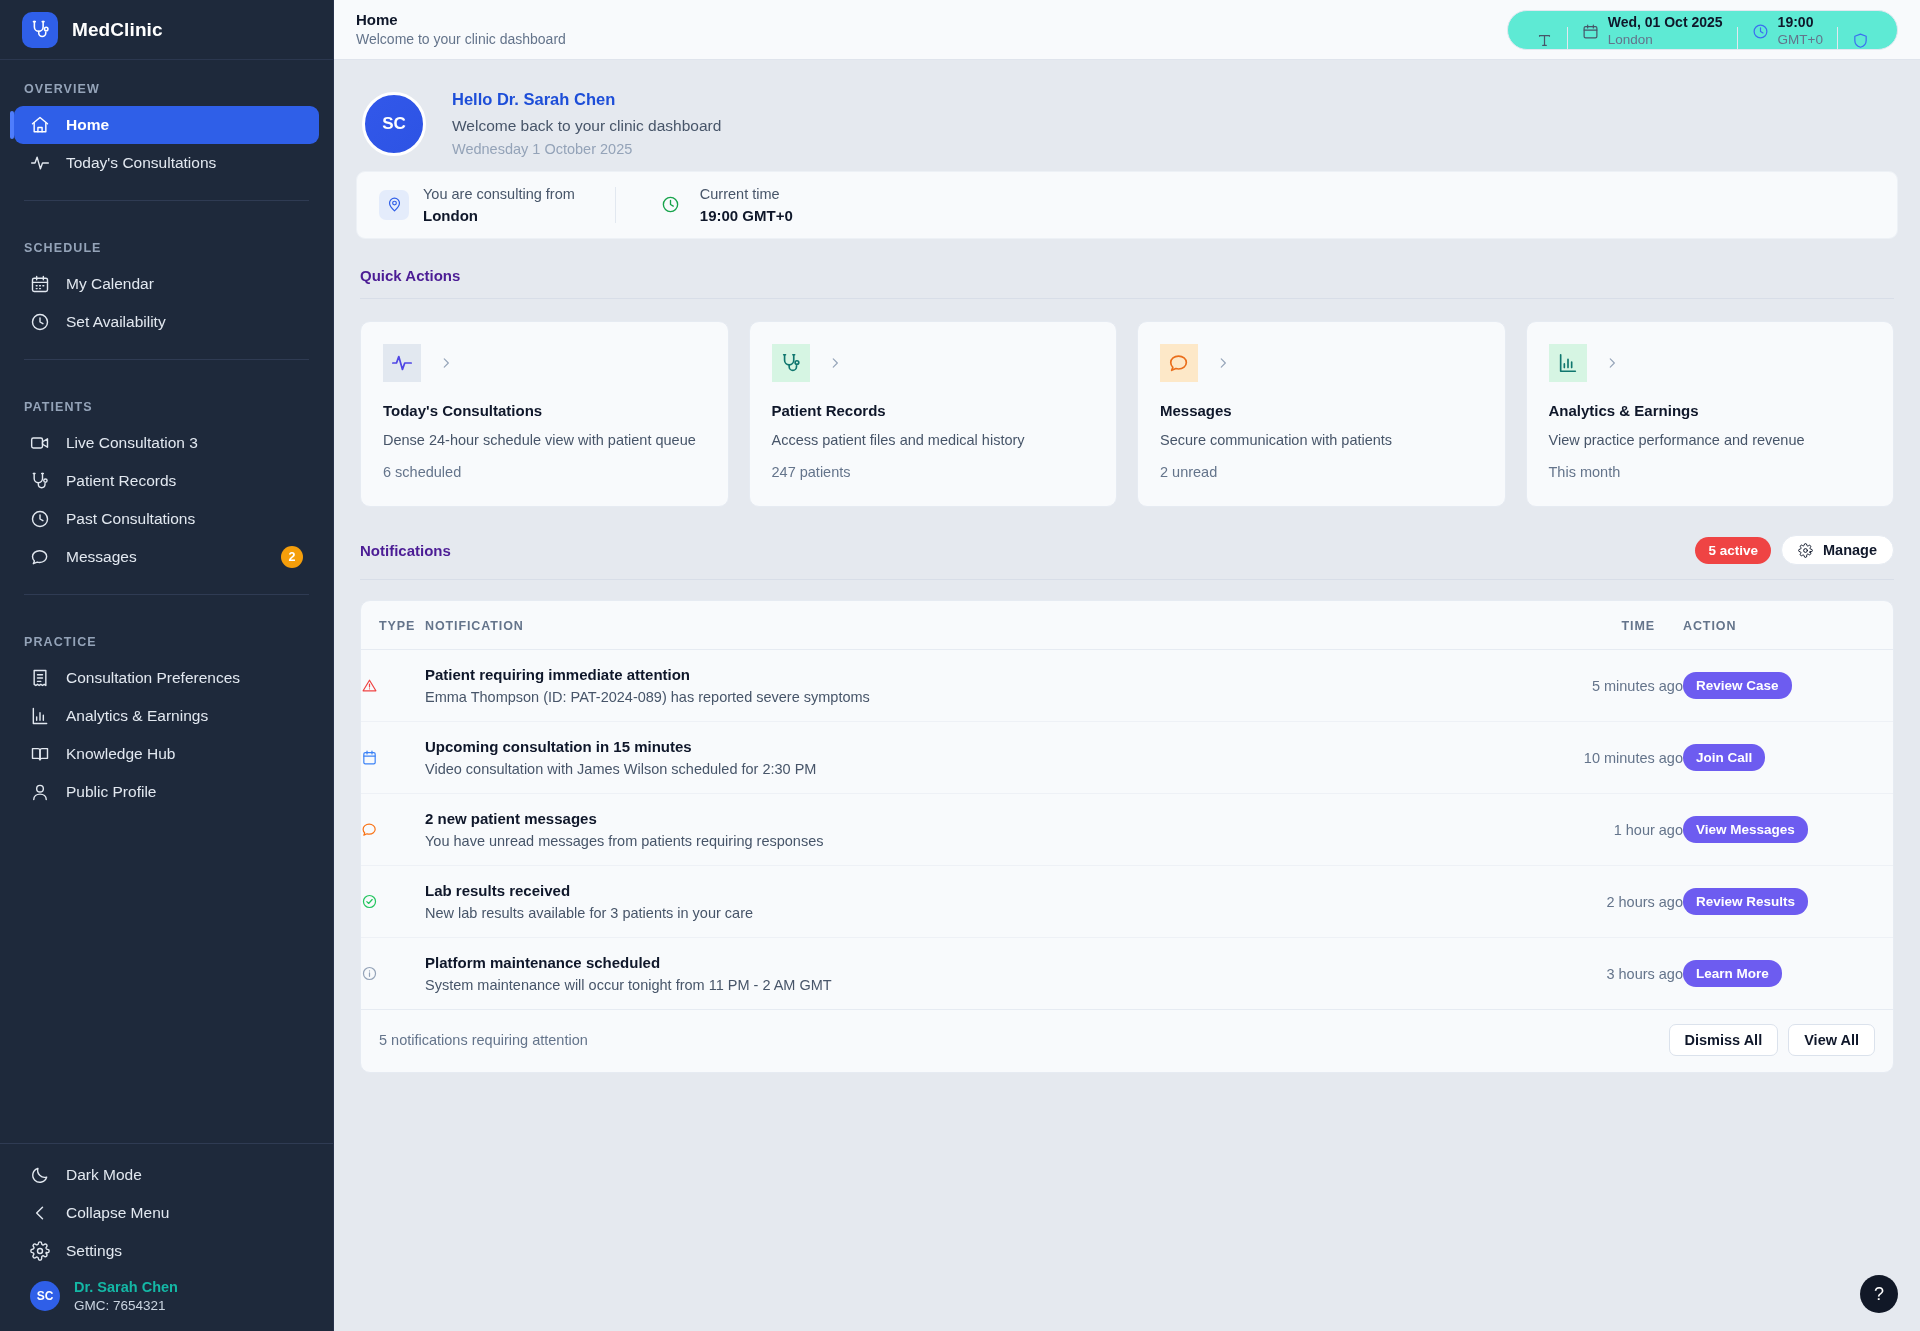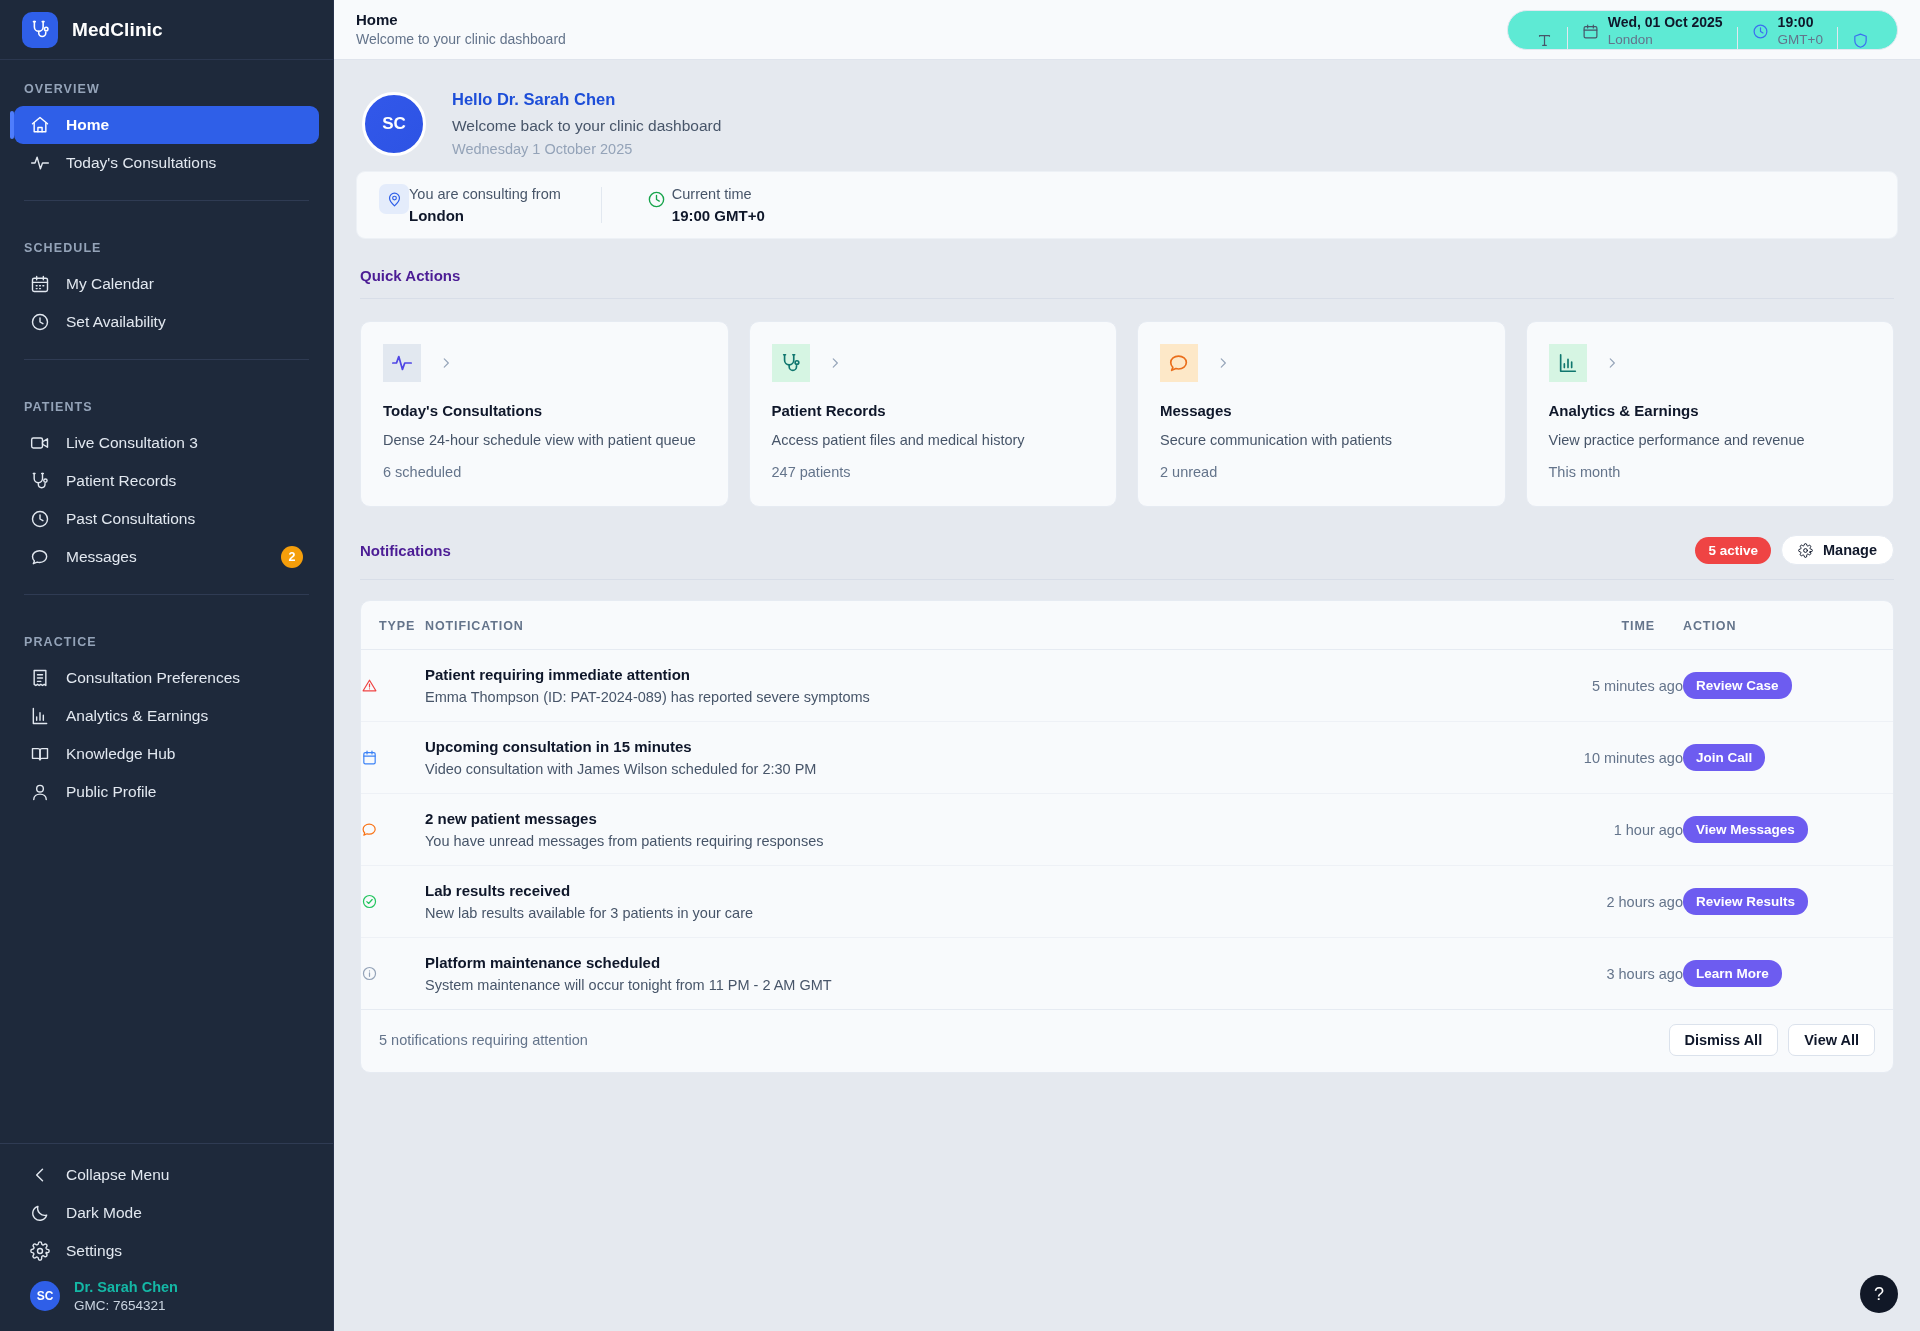--- a/index.html
+++ b/index.html
@@ -100,21 +100,21 @@
     display: flex; align-items: center; justify-content: center; flex: 0 0 64px;
   }
   .welcome-h { font-size: 16.5px; font-weight: 700; color: #1d4ed8; margin-bottom: 8px; }
   .welcome-p { font-size: 15.5px; color: #475569; margin-bottom: 6px; }
   .welcome-d { font-size: 14.5px; color: #94a3b8; }
 
   .info-strip {
     background: #f8fafc; border-radius: 9px; border: 1px solid #edf1f6;
     display: flex; align-items: center; height: 68px; padding: 0 22px; gap: 0;
   }
-  .info-cell { display: flex; align-items: flex-start; padding-right: 40px; }
+  .info-cell { display: flex; align-items: center; gap: 14px; padding-right: 40px; }
   .info-iconbox {
     width: 30px; height: 30px; border-radius: 7px; background: #e4ecfb;
     display: flex; align-items: center; justify-content: center; flex: 0 0 30px;
   }
   .info-iconbox.plain { background: transparent; }
   .info-l1 { font-size: 14.5px; color: #475569; line-height: 1.4; }
   .info-l2 { font-size: 15px; font-weight: 700; color: #0f172a; line-height: 1.4; }
   .info-sep { width: 1px; height: 36px; background: #e2e8f0; margin-right: 40px; }
 
   .section-head {
@@ -336,32 +336,32 @@
             </svg>
         </span>
         <span class="label">Public Profile</span>
       </div>
     </nav>
 
     <div class="sidebar-footer">
       <div class="nav-item">
         <span class="nav-icon">
           <svg viewBox="0 0 24 24">
+              <path d="M20 14.5A8.5 8.5 0 0 1 9.5 4 8.5 8.5 0 1 0 20 14.5z"></path>
+            </svg>
+        </span>
+        <span class="label">Dark Mode</span>
+      </div>
+      <div class="nav-item">
+        <span class="nav-icon">
+          <svg viewBox="0 0 24 24">
               <path d="M15 5l-7 7 7 7"></path>
             </svg>
         </span>
         <span class="label">Collapse Menu</span>
-      </div>
-      <div class="nav-item">
-        <span class="nav-icon">
-          <svg viewBox="0 0 24 24">
-              <path d="M20 14.5A8.5 8.5 0 0 1 9.5 4 8.5 8.5 0 1 0 20 14.5z"></path>
-            </svg>
-        </span>
-        <span class="label">Dark Mode</span>
       </div>
       <div class="nav-item">
         <span class="nav-icon">
           <svg viewBox="0 0 24 24">
               <circle cx="12" cy="12" r="3"></circle>
               <path d="M19.4 13.5a1.7 1.7 0 0 0 .34 1.88l.06.06a2 2 0 1 1-2.84 2.83l-.06-.06a1.7 1.7 0 0 0-1.88-.34 1.7 1.7 0 0 0-1.03 1.56V21a2 2 0 0 1-4 0v-.1a1.7 1.7 0 0 0-1.1-1.56 1.7 1.7 0 0 0-1.88.34l-.06.06a2 2 0 1 1-2.83-2.83l.06-.06a1.7 1.7 0 0 0 .34-1.88 1.7 1.7 0 0 0-1.56-1.03H3a2 2 0 0 1 0-4h.1a1.7 1.7 0 0 0 1.56-1.1 1.7 1.7 0 0 0-.34-1.88l-.06-.06a2 2 0 1 1 2.83-2.83l.06.06a1.7 1.7 0 0 0 1.88.34H9a1.7 1.7 0 0 0 1-1.56V3a2 2 0 0 1 4 0v.1a1.7 1.7 0 0 0 1.03 1.56 1.7 1.7 0 0 0 1.88-.34l.06-.06a2 2 0 1 1 2.83 2.83l-.06.06a1.7 1.7 0 0 0-.34 1.88V9a1.7 1.7 0 0 0 1.56 1H21a2 2 0 0 1 0 4h-.1a1.7 1.7 0 0 0-1.5 1.03z"></path>
             </svg>
         </span>
         <span class="label">Settings</span>
       </div>

